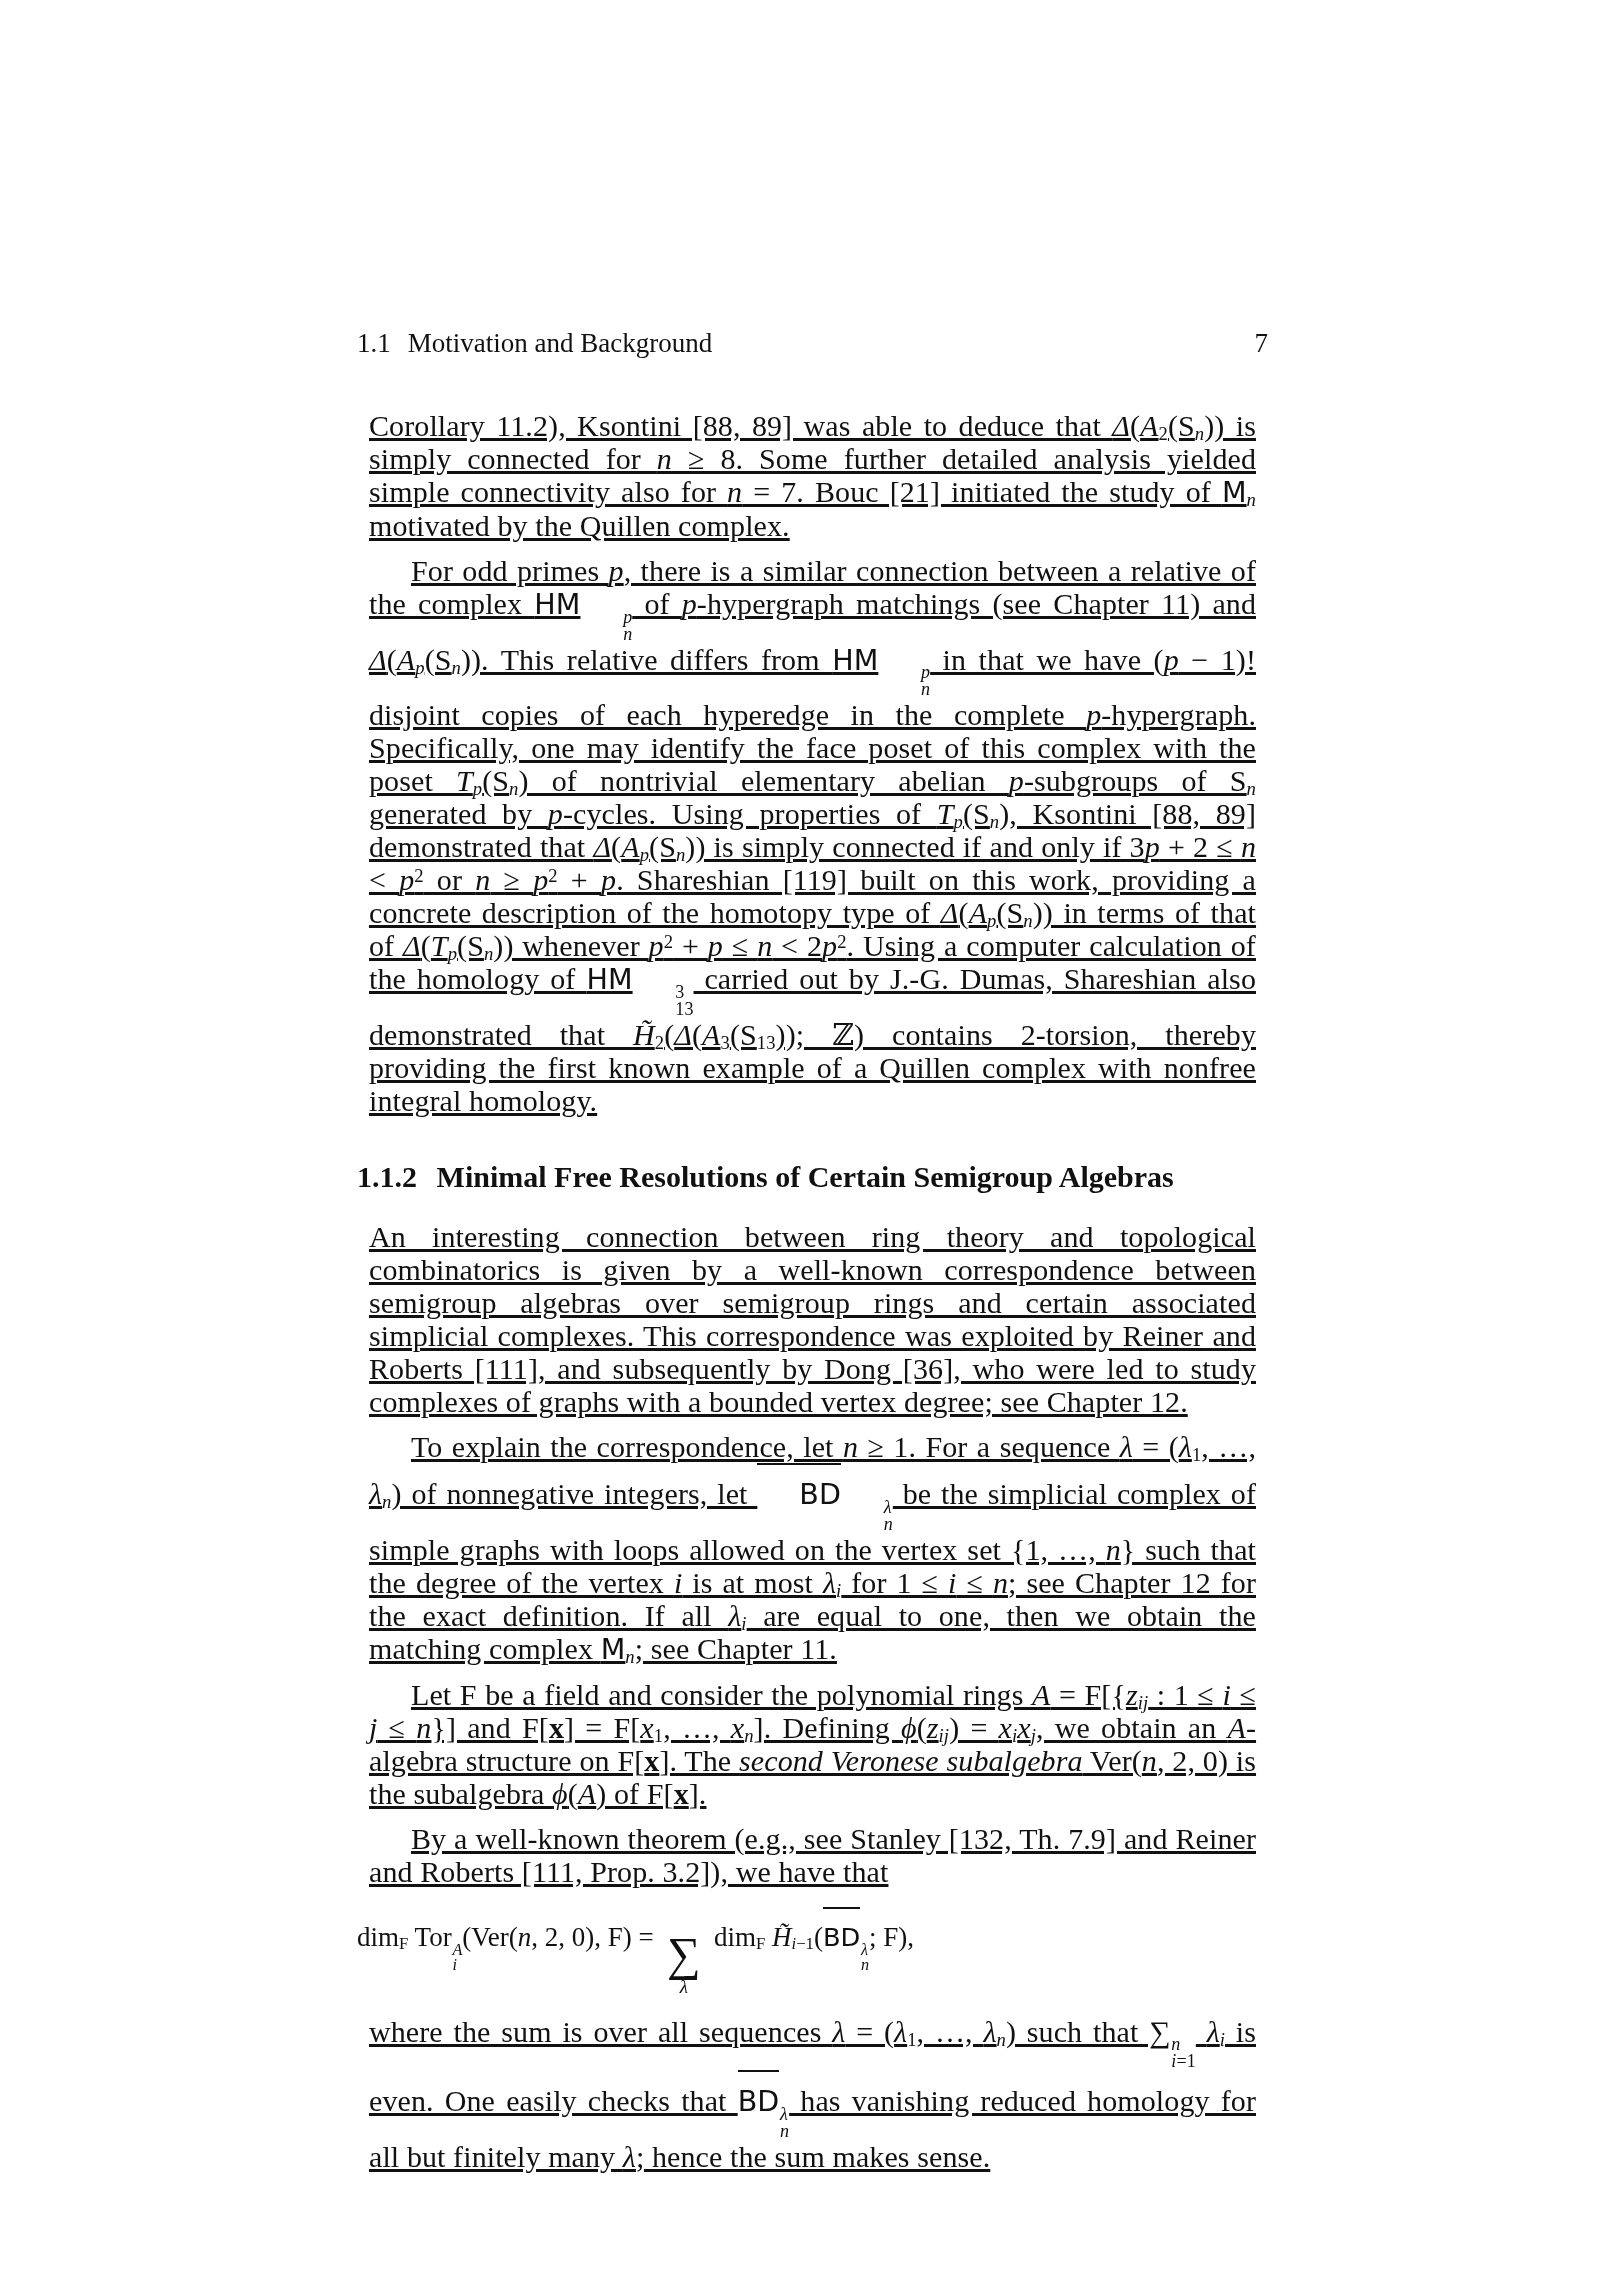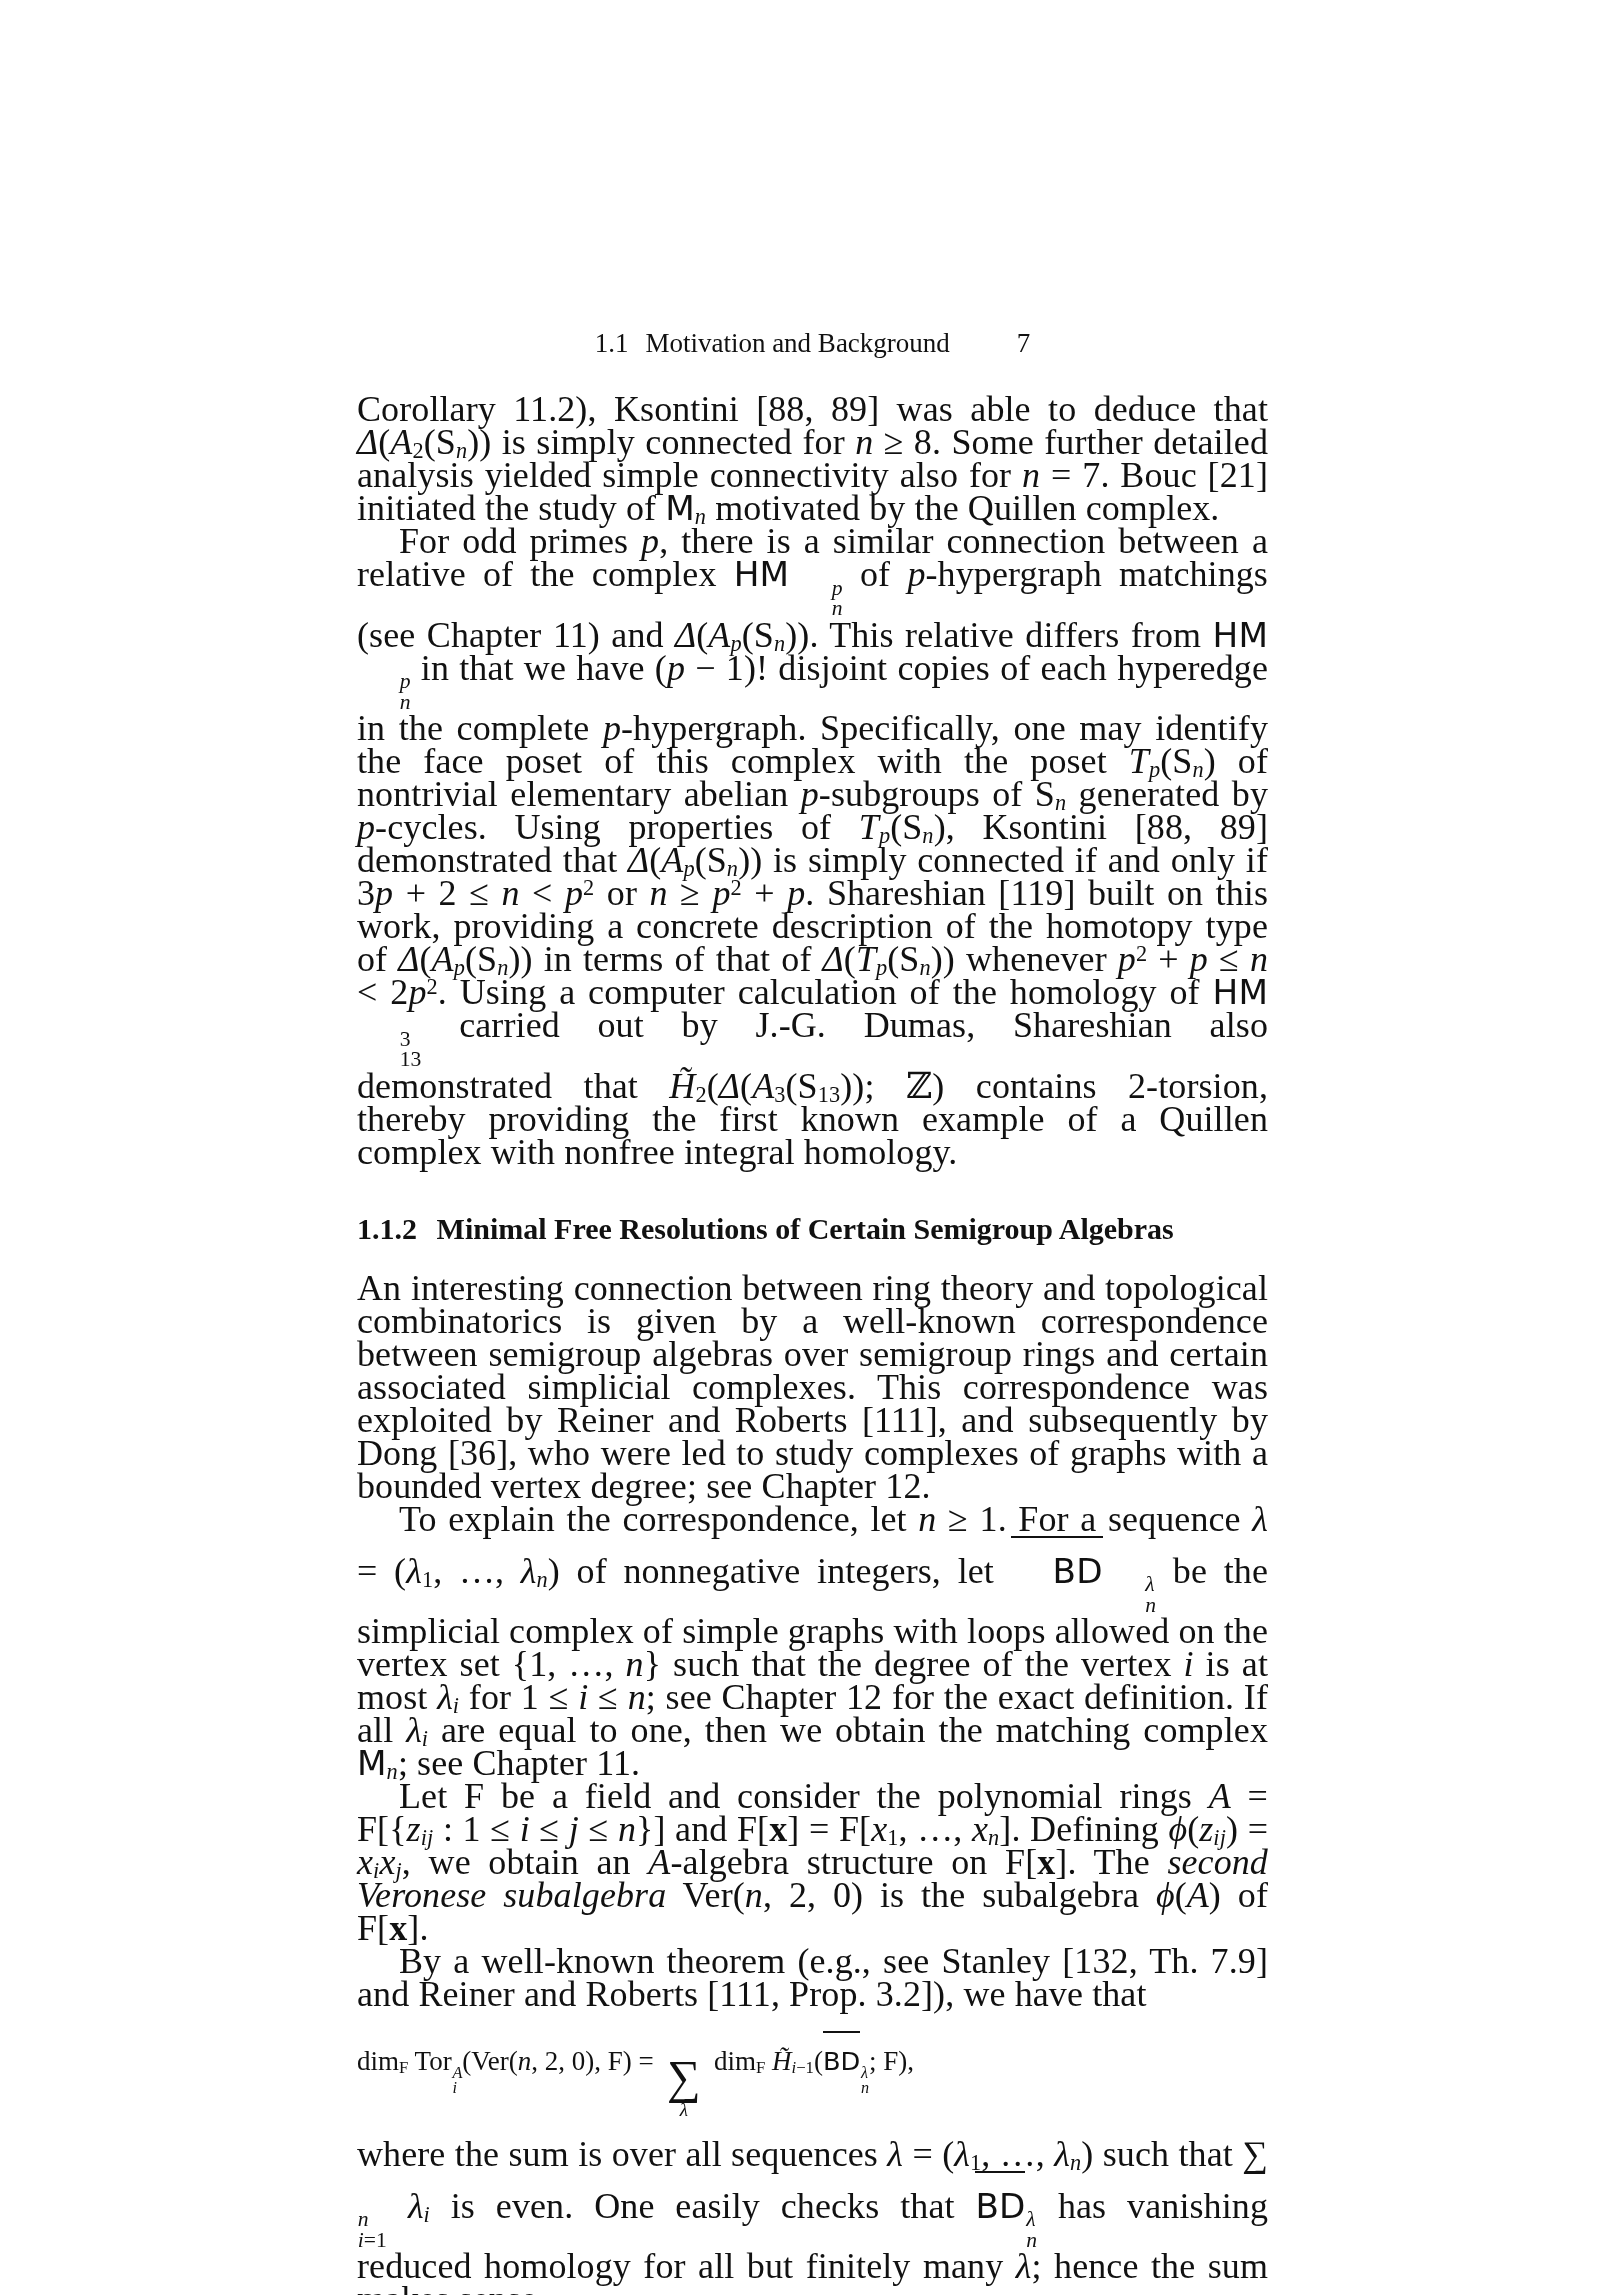--- a/index.html
+++ b/index.html
@@ -10,36 +10,37 @@
     color:#111;
     font-family:"Liberation Serif","DejaVu Serif",serif;
   }
   .textblock{
     position:absolute;
     left:357px;top:327px;width:911px;
   }
   
   .running-header{
     display:flex;
-    justify-content:center;
+    justify-content:space-between;
     align-items:baseline;
     column-gap:67px;
     font-size:27px;
     line-height:33px;
-    margin-bottom:33px;
+    margin-bottom:49px;
     white-space:nowrap;
   }
   .running-header .head-num{margin-right:17px;}
   
   .para{
-    margin:0;
-    font-size:36px;
+    margin:12px;
+    font-size:30px;
     line-height:33px;
     text-align:justify;
     letter-spacing:0.1px;
+    text-decoration:underline;
   }
   .para.indent{text-indent:42px;}
   
   .sec-heading{
     margin:41px 0 25px 0;
     font-size:30px;
     line-height:37px;
     font-weight:bold;
   }
   .sec-heading .sec-num{margin-right:19.6px;}

